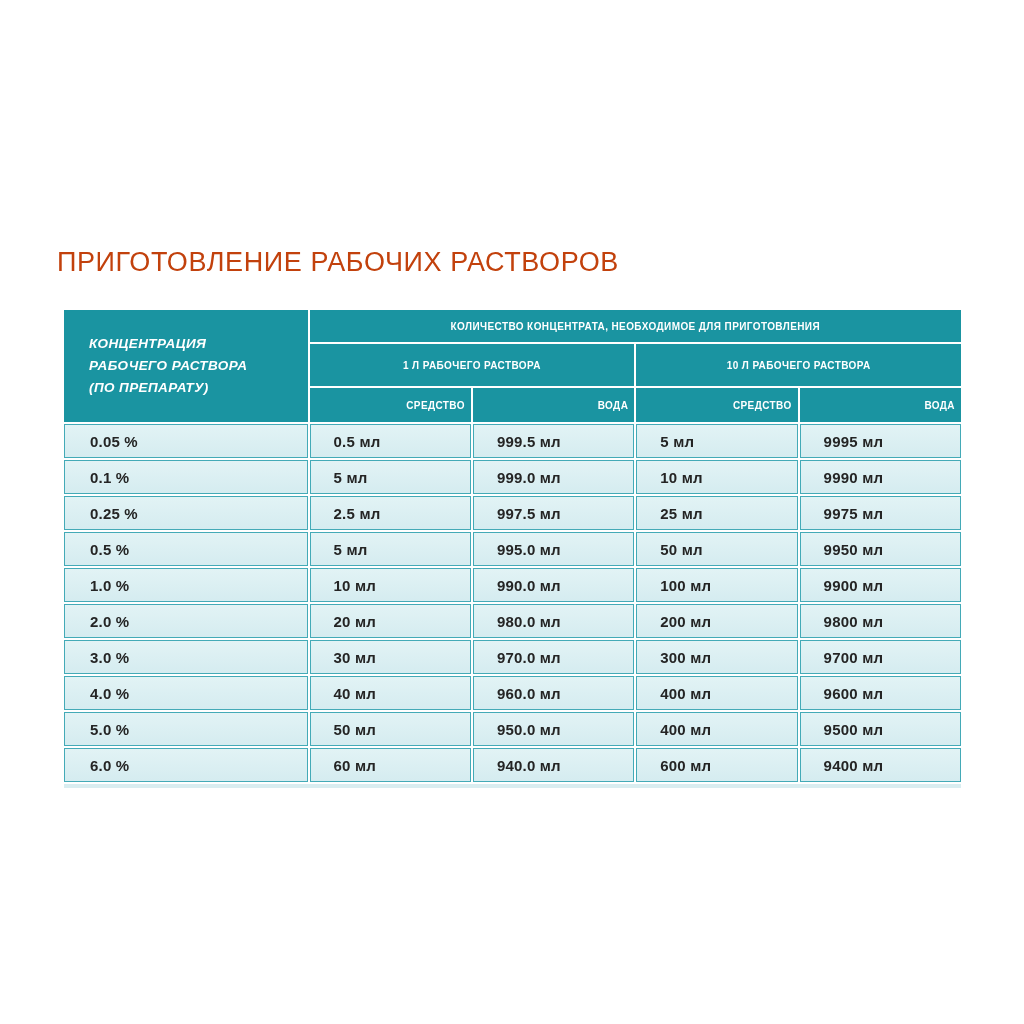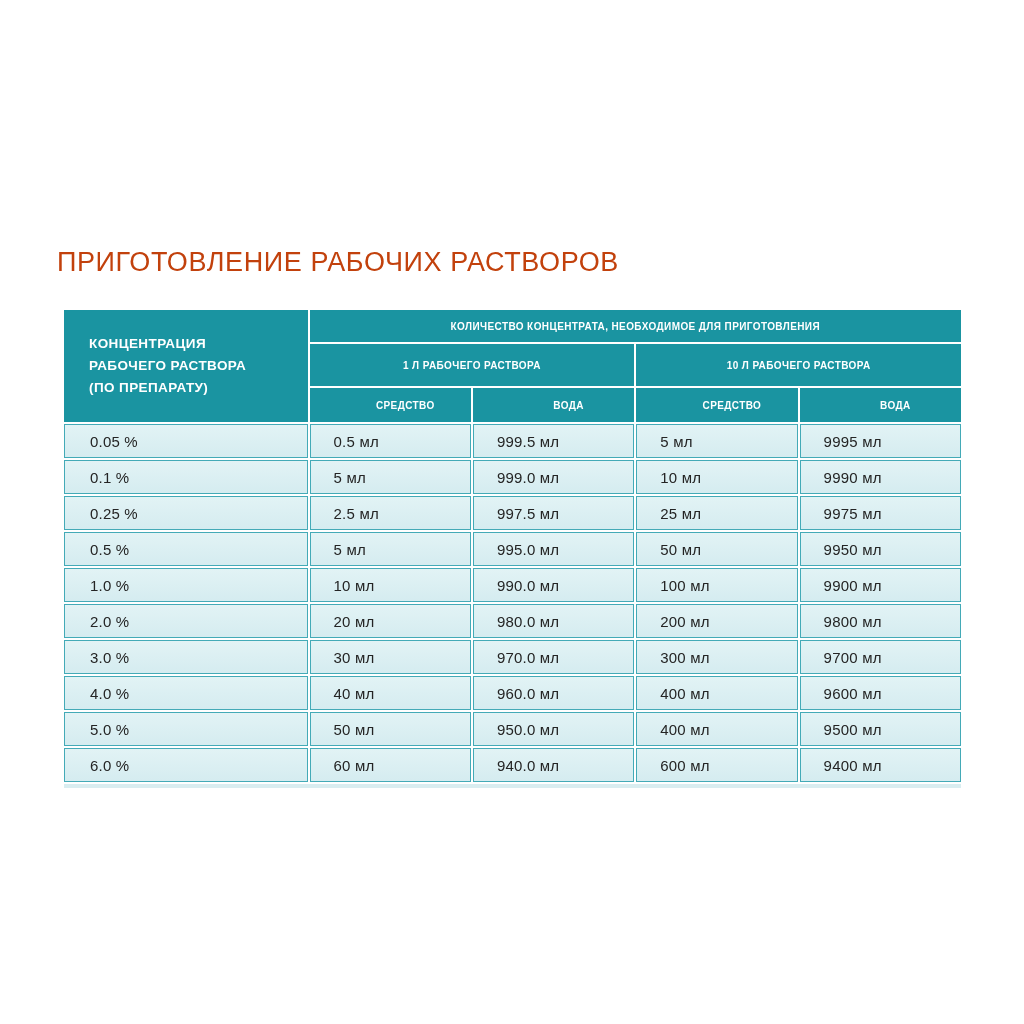--- a/index.html
+++ b/index.html
@@ -41,34 +41,35 @@
     text-align: center;
     vertical-align: middle;
     padding: 8px 6px;
   }
   th.corner {
     text-align: left;
     padding-left: 25px;
     white-space: pre-line;
     line-height: 1.65;
     font-size: 13.5px;
+    font-style: italic;
   }
   th.sub {
-    text-align: center;
+    text-align: right;
     padding-left: 36px;
     height: 34px;
   }
   thead tr.r1 th { height: 32px; }
   thead tr.r2 th { height: 42px; margin-top: 10px; }
   td {
     background: linear-gradient(180deg, #e2f3f5 0%, #d5ecf0 100%);
     border: 1px solid #43aab7;
     color: #242424;
     font-size: 15px;
-    font-weight: 400;
+    font-weight: 700;
     letter-spacing: 0.2px;
     height: 34px;
     vertical-align: middle;
     text-align: left;
     padding-left: 23px;
   }
   td.conc { padding-left: 25px; }
   .table-bottom-strip {
     margin-left: 7px;
     width: 897px;

